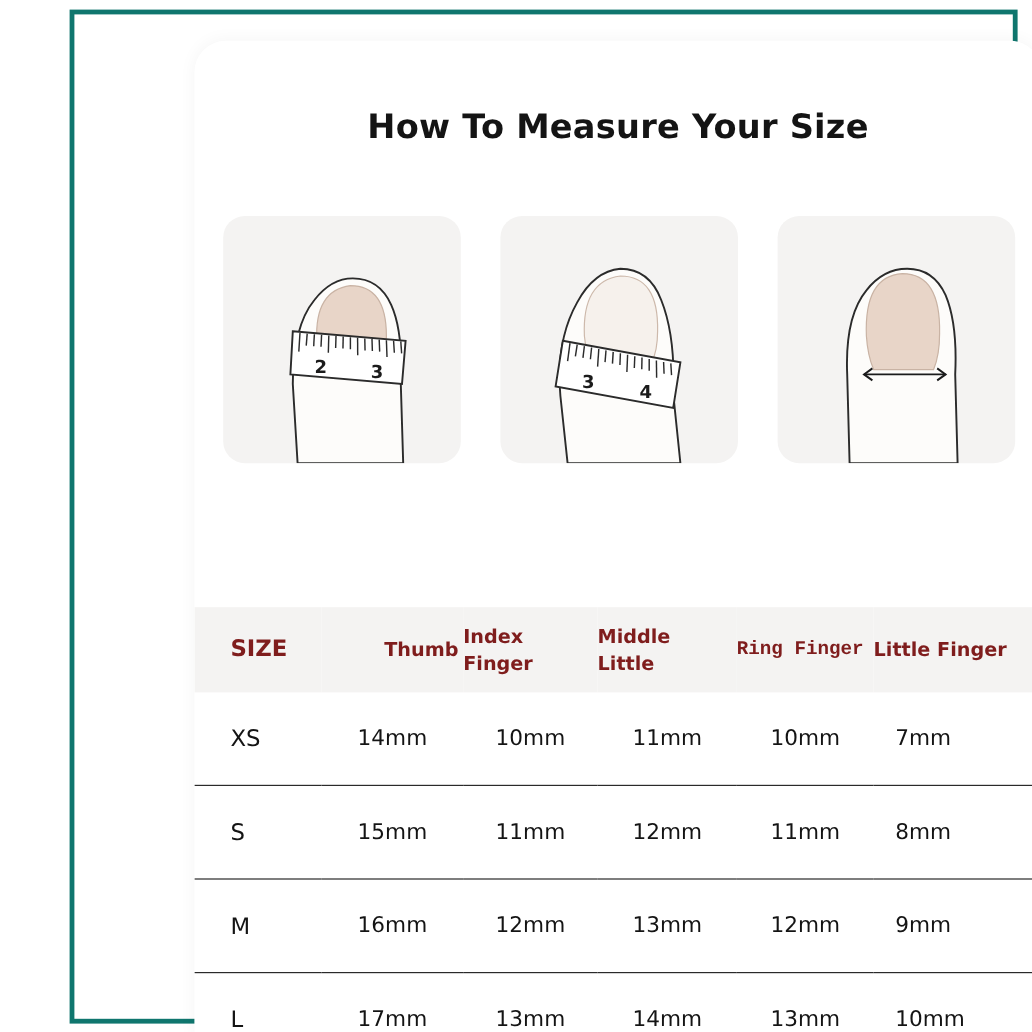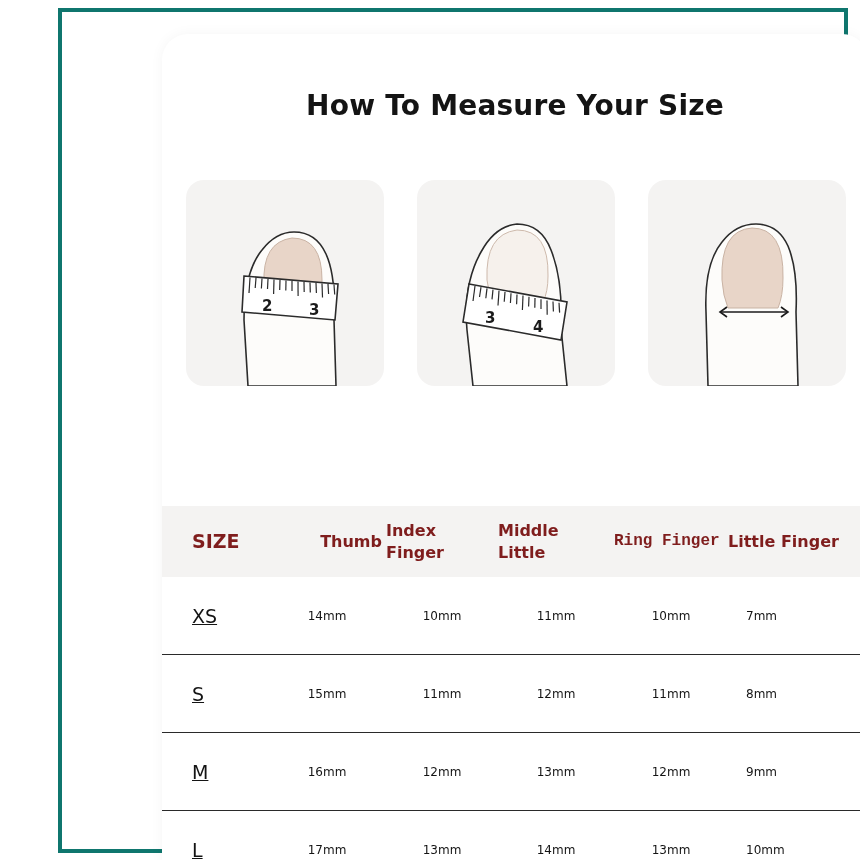--- a/index.html
+++ b/index.html
@@ -103,34 +103,33 @@
     vertical-align: middle;
     line-height: 1.35;
     height: 66px;
     box-sizing: border-box;
   }
   table.size-table th.col-size {
     padding-left: 30px;
     font-size: 19px;
   }
   table.size-table td {
-    font-size: 12px;
+    font-size: 18px;
     color: #141414;
     padding: 0;
     height: 77px;
     vertical-align: middle;
     border-bottom: 1px solid #2a2a2a;
     text-align: center;
   }
   table.size-table td.col-size {
     text-align: left;
     padding-left: 30px;
     font-size: 19px;
     border-bottom: 1px solid #2a2a2a;
-    text-decoration: underline;
   }
   table.size-table tr.row-last td {
     border-bottom: none;
   }
   
   col.c0 { width: 106px; }
   col.c1 { width: 118px; }
   col.c2 { width: 112px; }
   col.c3 { width: 116px; }
   col.c4 { width: 114px; }

